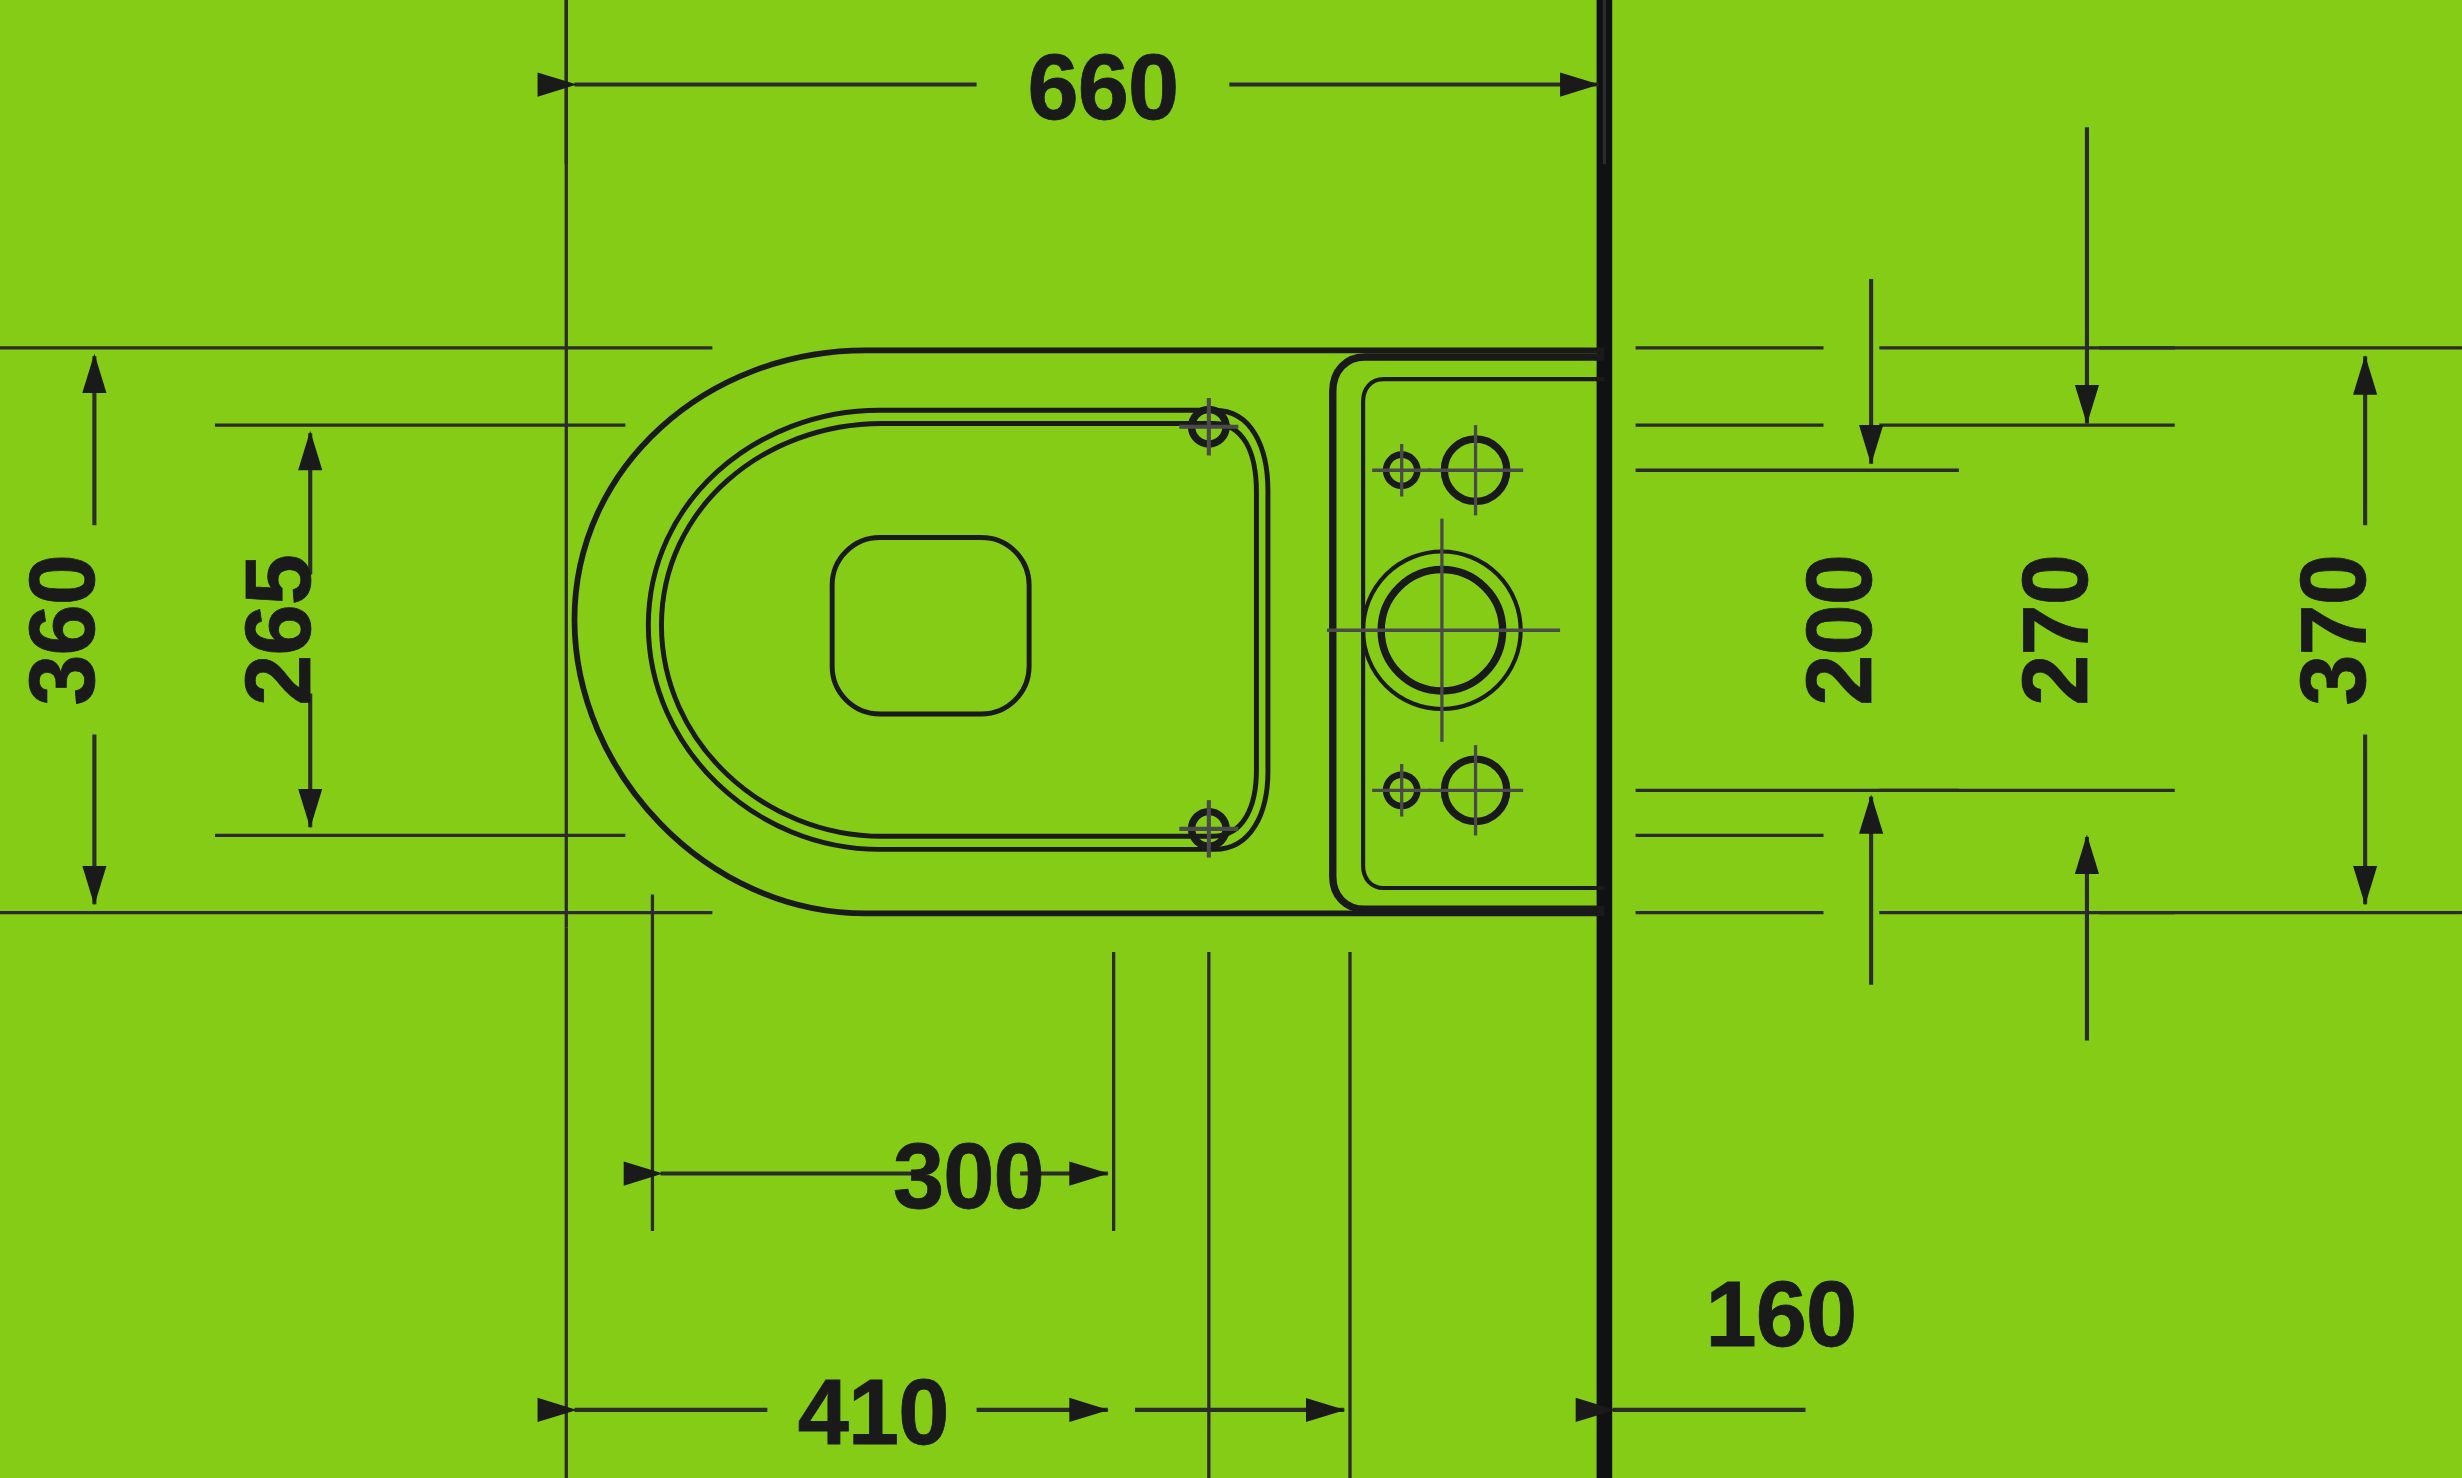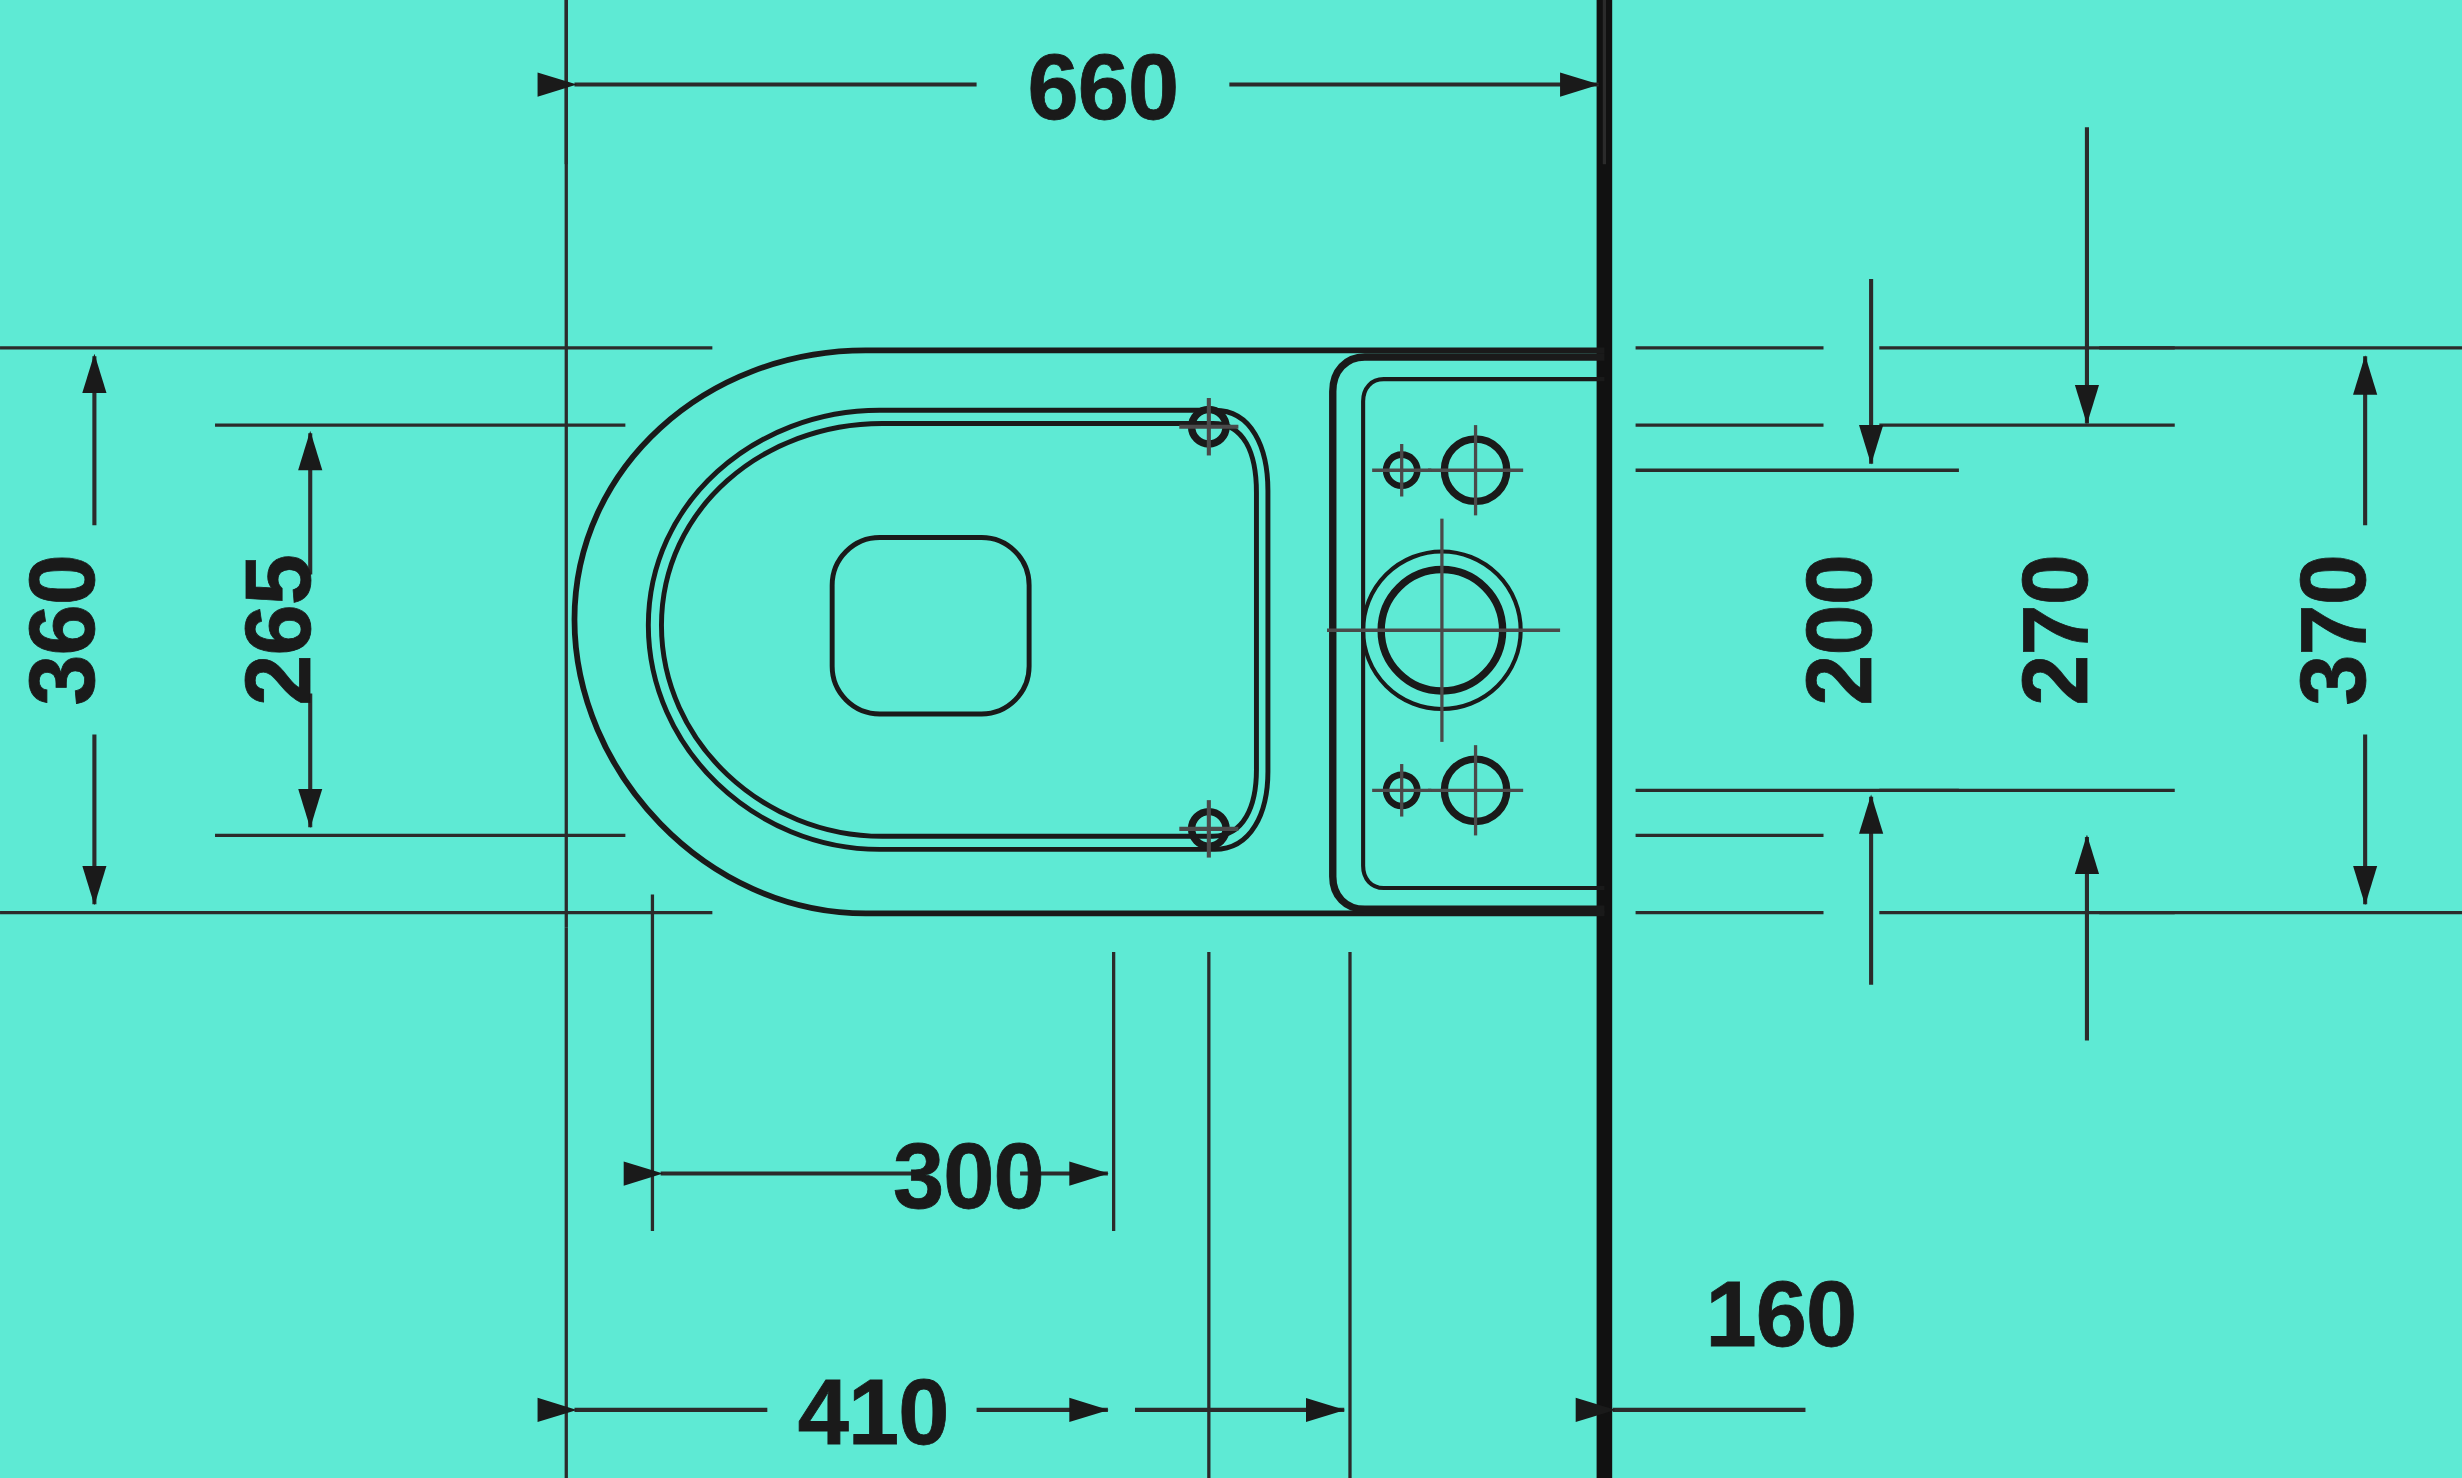--- a/index.html
+++ b/index.html
@@ -11,21 +11,21 @@
   body {
     width: 2462px;
     height: 1478px;
     font-family: "Liberation Sans", sans-serif;
     overflow: hidden;
   }
   #drawing-root {
     position: relative;
     width: 2462px;
     height: 1478px;
-    background: #5eead4;
+    background: #84cc16;
   }
   svg#tech-drawing {
     display: block;
     width: 2462px;
     height: 1478px;
   }
   .dim-text {
     font-family: "Liberation Sans", sans-serif;
     font-weight: bold;
     font-size: 112px;

